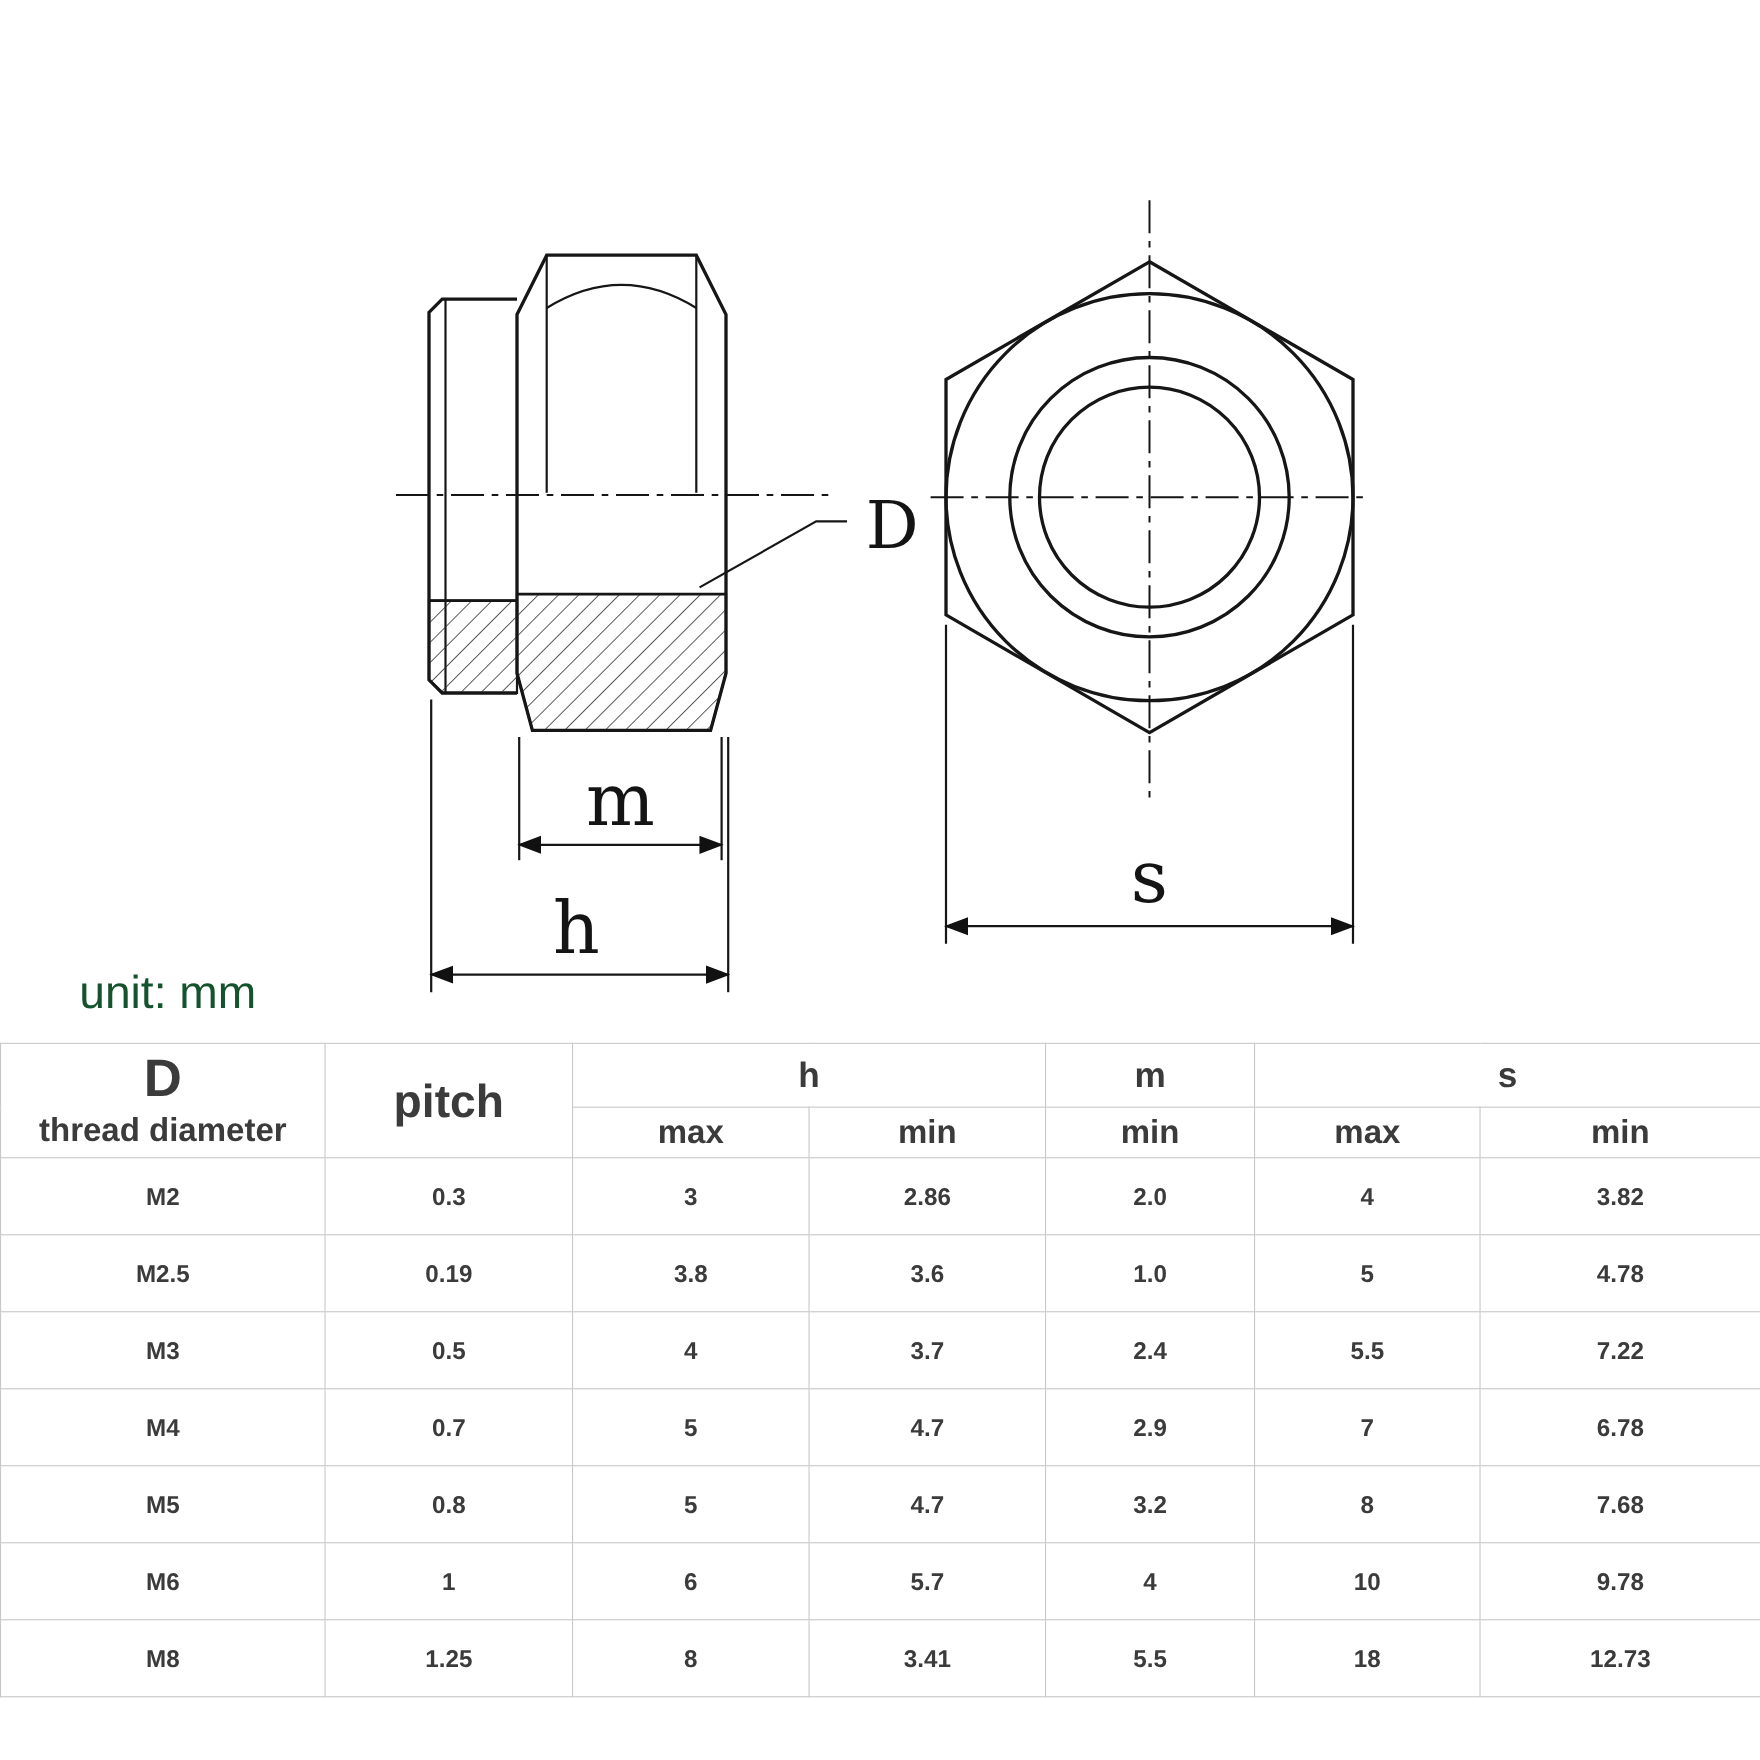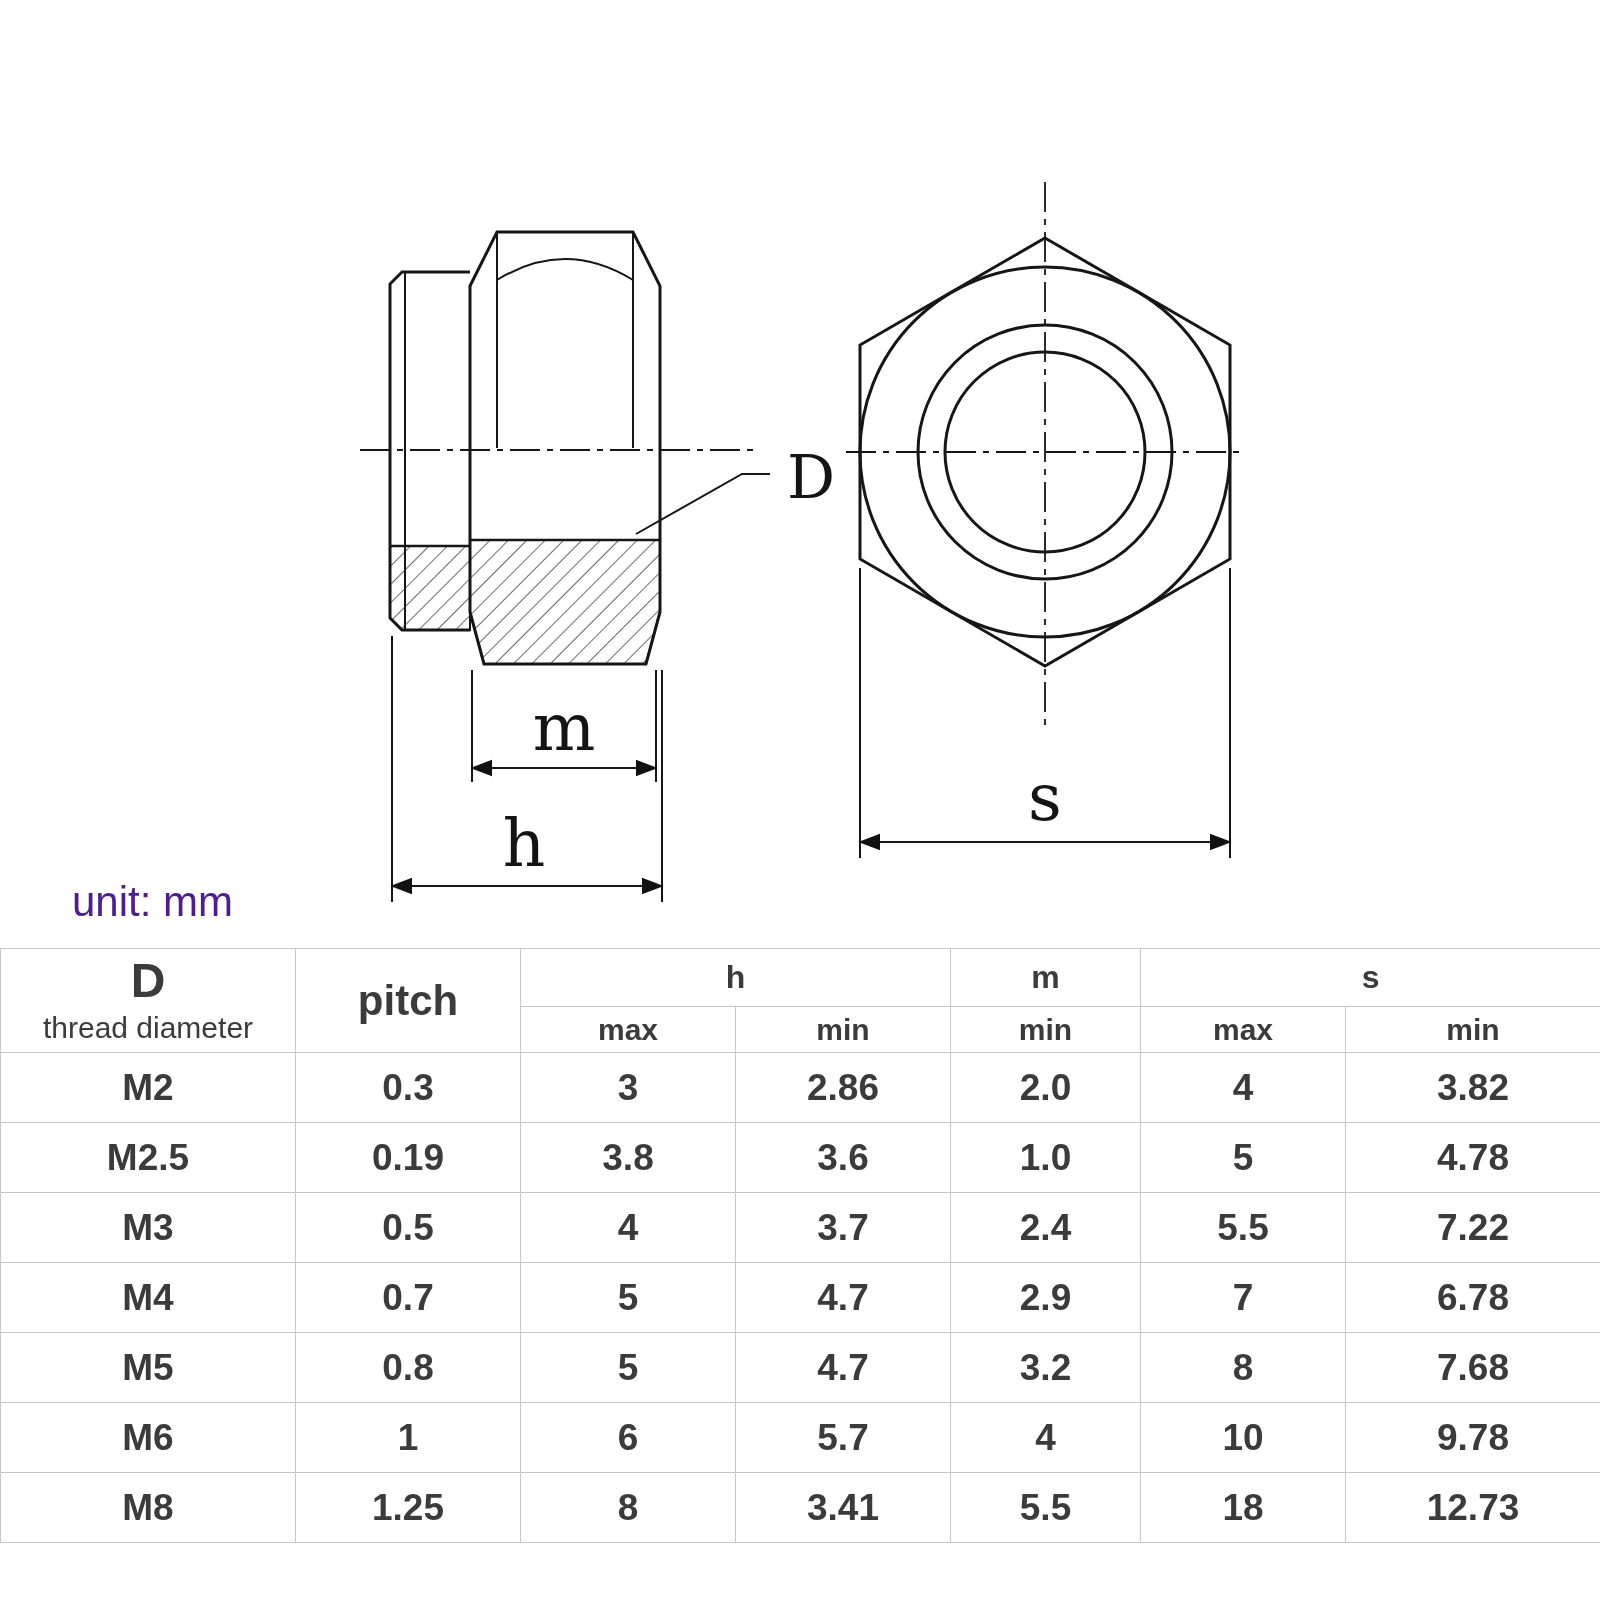--- a/index.html
+++ b/index.html
@@ -9,37 +9,37 @@
     position:relative; overflow:hidden;
     font-family:"Liberation Sans", sans-serif;
   }
   svg.drawing { position:absolute; top:0; left:0; display:block; }
   svg text {
     font-family:"DejaVu Serif", serif;
     fill:#141414;
   }
   .unit-label {
     position:absolute; left:72px; top:878px;
-    font-size:42px; color:#4c1d95;
+    font-size:42px; color:#14532d;
     font-family:"Liberation Sans", sans-serif;
   }
   table.spec {
     position:absolute; top:948px; left:0;
     width:1600px; border-collapse:collapse; table-layout:fixed;
     text-align:center; color:#3b3b3b;
   }
   .spec th, .spec td { border:1px solid #c8c8c8; padding:0; font-weight:bold; }
   .spec thead tr.r1 th { height:58px; vertical-align:middle; }
   .spec thead tr.r2 th { height:46px; font-size:30px; }
   .spec th.d-head { font-size:30px; font-weight:normal; }
   .spec th.d-head .d-main { font-size:48px; font-weight:bold; line-height:1.0; color:#3b3b3b; }
-  .spec th.d-head .d-sub  { font-size:30px; font-weight:normal; margin-top:6px; }
+  .spec th.d-head .d-sub  { font-size:30px; font-weight:bold; margin-top:6px; }
   .spec th.pitch-head { font-size:42px; font-weight:bold; }
   .spec th.dim-head { font-size:32px; }
-  .spec tbody td { height:70px; font-size:37px; }
+  .spec tbody td { height:70px; font-size:22px; }
 </style>
 </head>
 <body>
 
 <svg class="drawing" width="1600" height="948" viewBox="0 0 1600 948">
   <defs>
     <pattern id="hatch" patternUnits="userSpaceOnUse" width="13" height="13" patternTransform="rotate(45)">
       <line x1="0" y1="0" x2="0" y2="13" stroke="#2a2a2a" stroke-width="1.4"></line>
     </pattern>
     <marker id="ah" viewBox="0 0 12 12" refX="11" refY="6" markerWidth="11" markerHeight="11" orient="auto-start-reverse">

